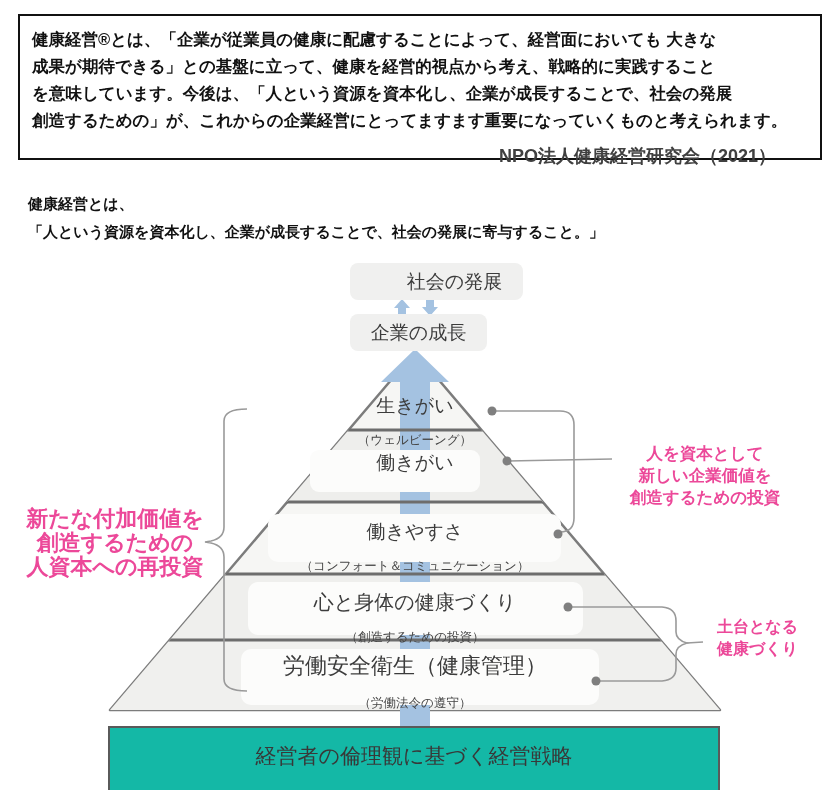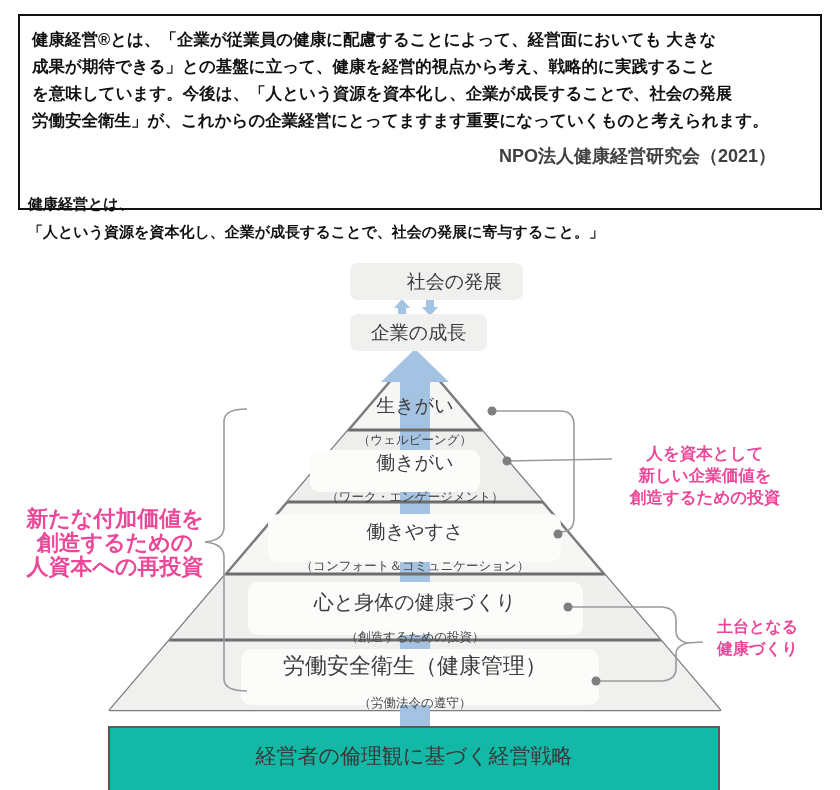--- a/index.html
+++ b/index.html
@@ -2,21 +2,21 @@
 <html><head>
 <meta charset="utf-8">
 <style>
   html,body{margin:0;padding:0;background:#ffffff;}
   body{font-family:"Liberation Sans","DejaVu Sans",sans-serif;}
   .stage{position:relative;width:840px;height:790px;background:#fff;overflow:hidden;}
   .abs{position:absolute;}
   svg{position:absolute;left:0;top:0;}
 
   
-  .quote-box{left:18px;top:14px;width:804px;height:196px;border:2px solid #111;box-sizing:border-box;background:#fff;}
+  .quote-box{left:18px;top:14px;width:804px;height:146px;border:2px solid #111;box-sizing:border-box;background:#fff;}
   .quote-text{position:absolute;left:12px;top:10px;width:784px;font-size:16.5px;font-weight:bold;color:#111;line-height:27px;letter-spacing:0;}
   .quote-line{white-space:nowrap;}
   .quote-attr{position:absolute;right:44px;top:128px;font-size:18px;font-weight:bold;color:#404040;}
 
   
   .subtitle{left:28px;top:190px;width:800px;font-size:15px;font-weight:bold;color:#111;line-height:28px;}
   .subtitle div{white-space:nowrap;}
 
   
   .topbox{width:137px;height:37px;background:#f0f0ef;border-radius:8px;text-align:center;line-height:37px;font-size:19px;color:#3c3c3c;}
@@ -94,40 +94,39 @@
       <circle cx="568" cy="607" r="4.5"></circle>
       <circle cx="596" cy="681" r="4.5"></circle>
     </g>
   </svg>
 
   <div class="abs quote-box">
     <div class="quote-text">
       <div class="quote-line">健康経営®とは、「企業が従業員の健康に配慮することによって、経営面においても 大きな</div>
       <div class="quote-line">成果が期待できる」との基盤に立って、健康を経営的視点から考え、戦略的に実践すること</div>
       <div class="quote-line">を意味しています。今後は、「人という資源を資本化し、企業が成長することで、社会の発展</div>
-      <div class="quote-line">労働安全衛生」が、これからの企業経営にとってますます重要になっていくものと考えられます。</div>
+      <div class="quote-line">創造するための」が、これからの企業経営にとってますます重要になっていくものと考えられます。</div>
     </div>
     <div class="quote-attr">NPO法人健康経営研究会（2021）</div>
   </div>
 
   <div class="abs subtitle">
     <div>健康経営とは、</div>
     <div>「人という資源を資本化し、企業が成長することで、社会の発展に寄与すること。」</div>
   </div>
 
   <div class="abs topbox box-social">社会の発展</div>
   <div class="abs topbox box-growth">企業の成長</div>
 
   <div class="abs lvl lvl1">
     <div class="main">生きがい</div>
     <div class="sub">（ウェルビーング）</div>
   </div>
   <div class="abs lvl lvl2">
     <div class="main">働きがい</div>
-    <div class="sub">（ワーク・エンゲージメント）</div>
   </div>
   <div class="abs lvl lvl3">
     <div class="main">働きやすさ</div>
     <div class="sub">（コンフォート＆コミュニケーション）</div>
   </div>
   <div class="abs lvl lvl4">
     <div class="main">心と身体の健康づくり</div>
     <div class="sub">（創造するための投資）</div>
   </div>
   <div class="abs lvl lvl5">

